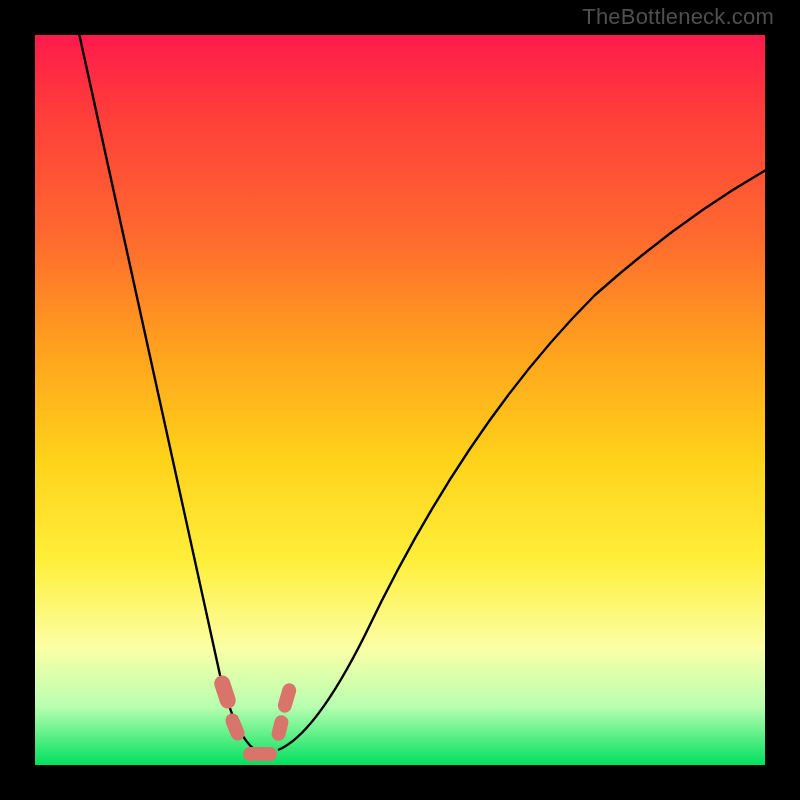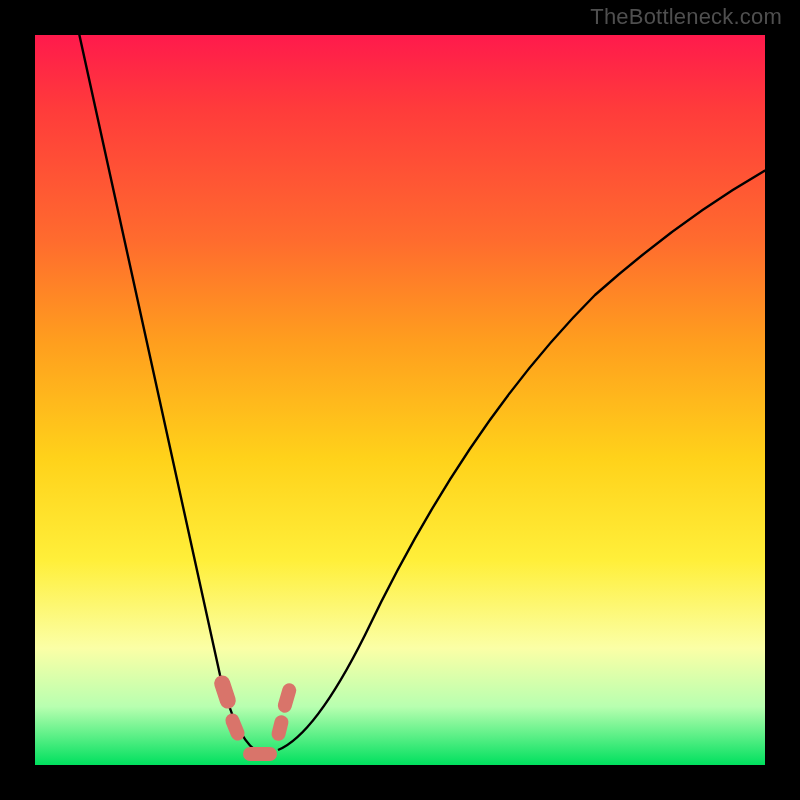--- a/index.html
+++ b/index.html
@@ -6,21 +6,21 @@
   html, body { width: 800px; height: 800px; overflow: hidden; background: #000; }
   .frame {
     position: relative;
     width: 800px;
     height: 800px;
     background: #000;
   }
   .watermark {
     position: absolute;
     top: 4px;
-    right: 18px;
+    right: 26px;
     font-family: Arial, Helvetica, sans-serif;
     font-size: 22px;
     font-weight: 500;
     color: #4f4f4f;
     letter-spacing: 0.2px;
     z-index: 10;
   }
   .plot-area {
     position: absolute;
     left: 35px;

